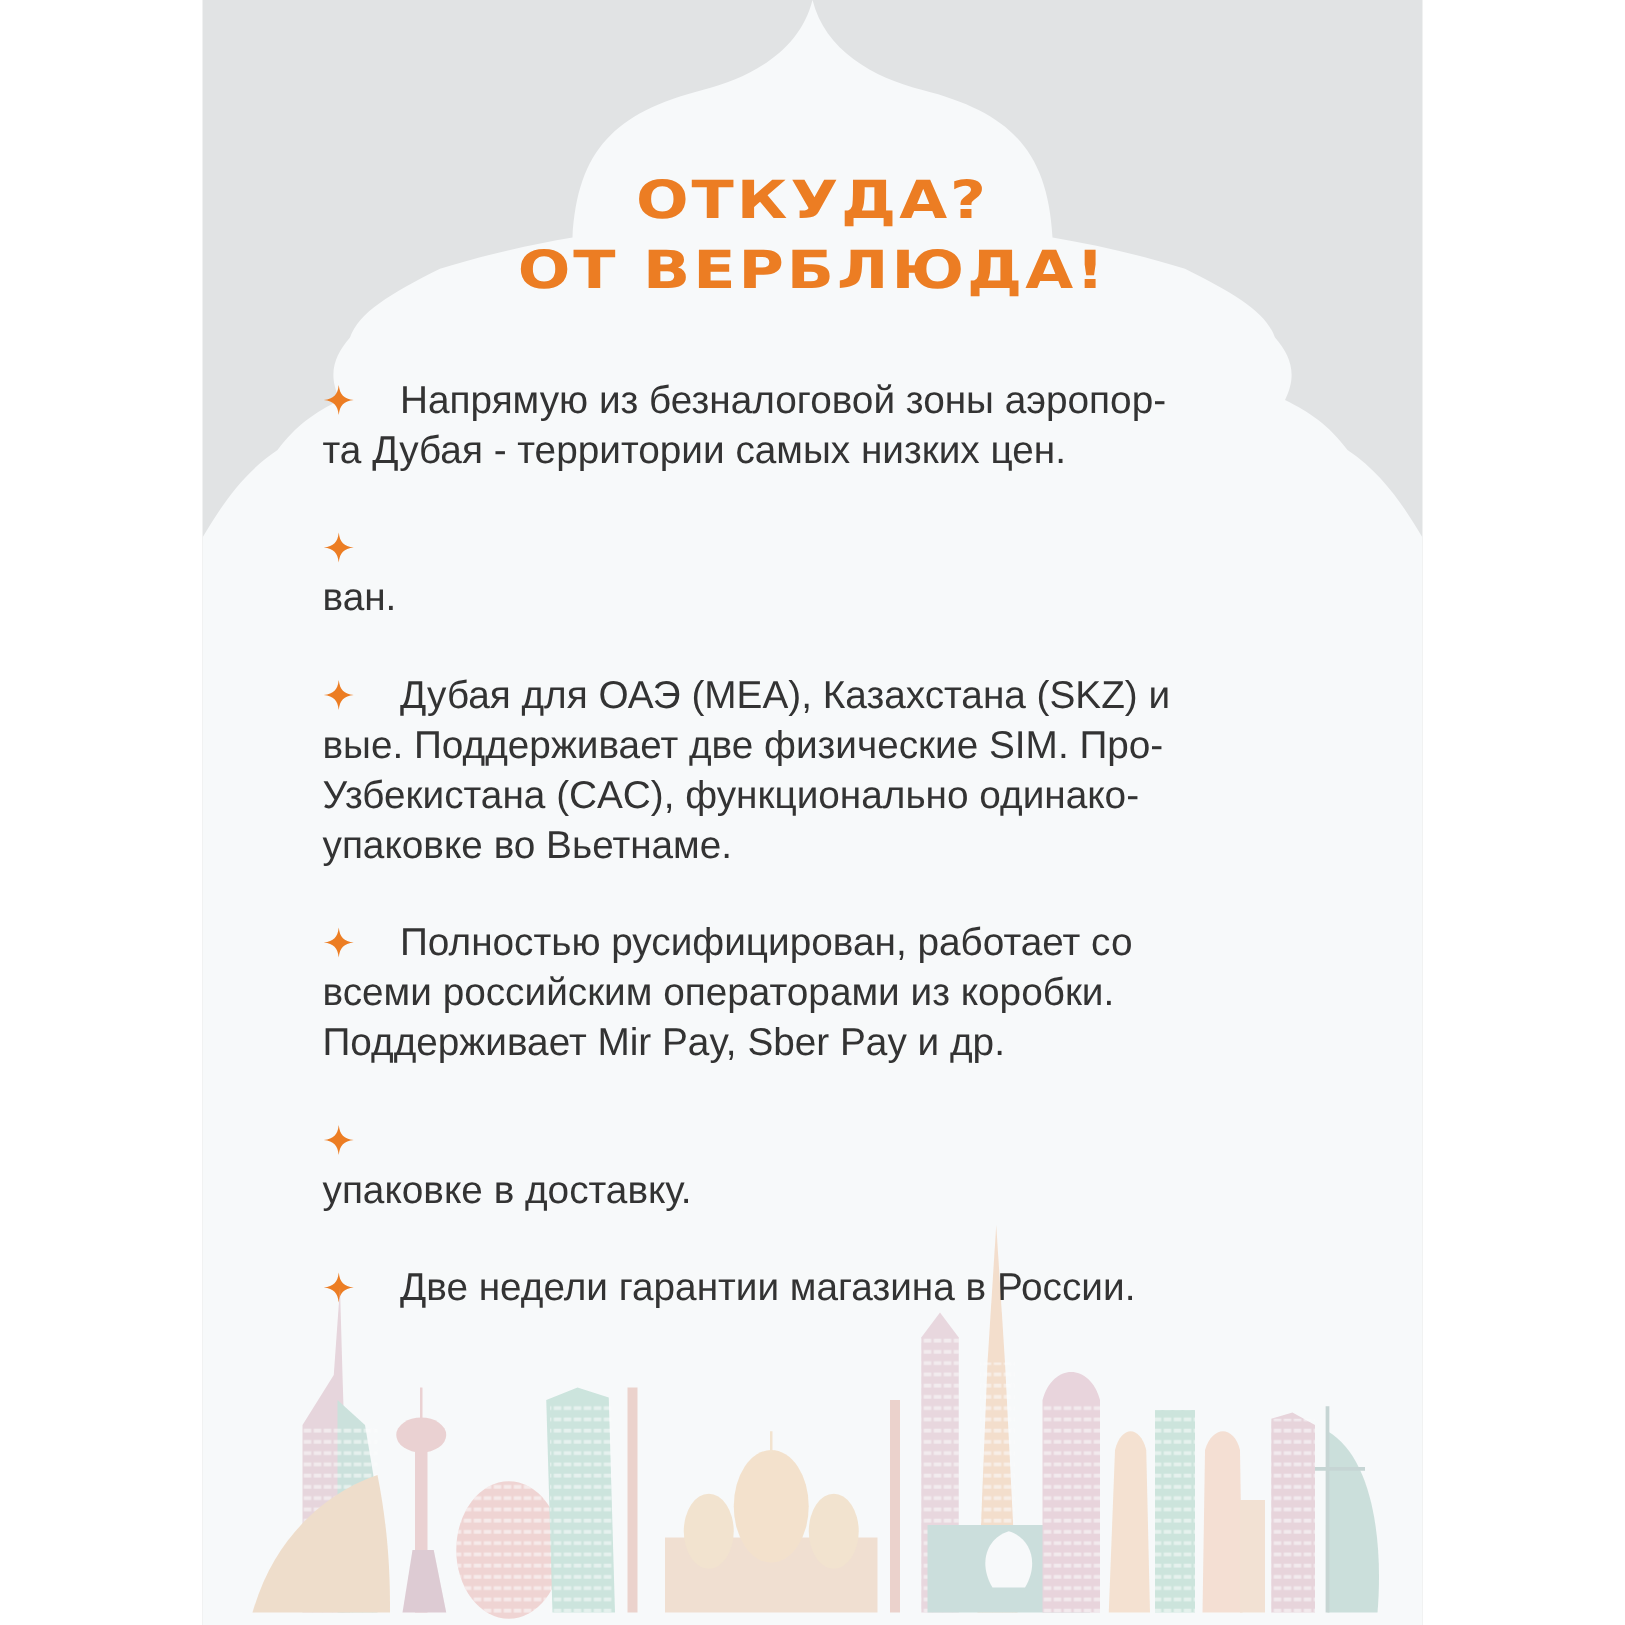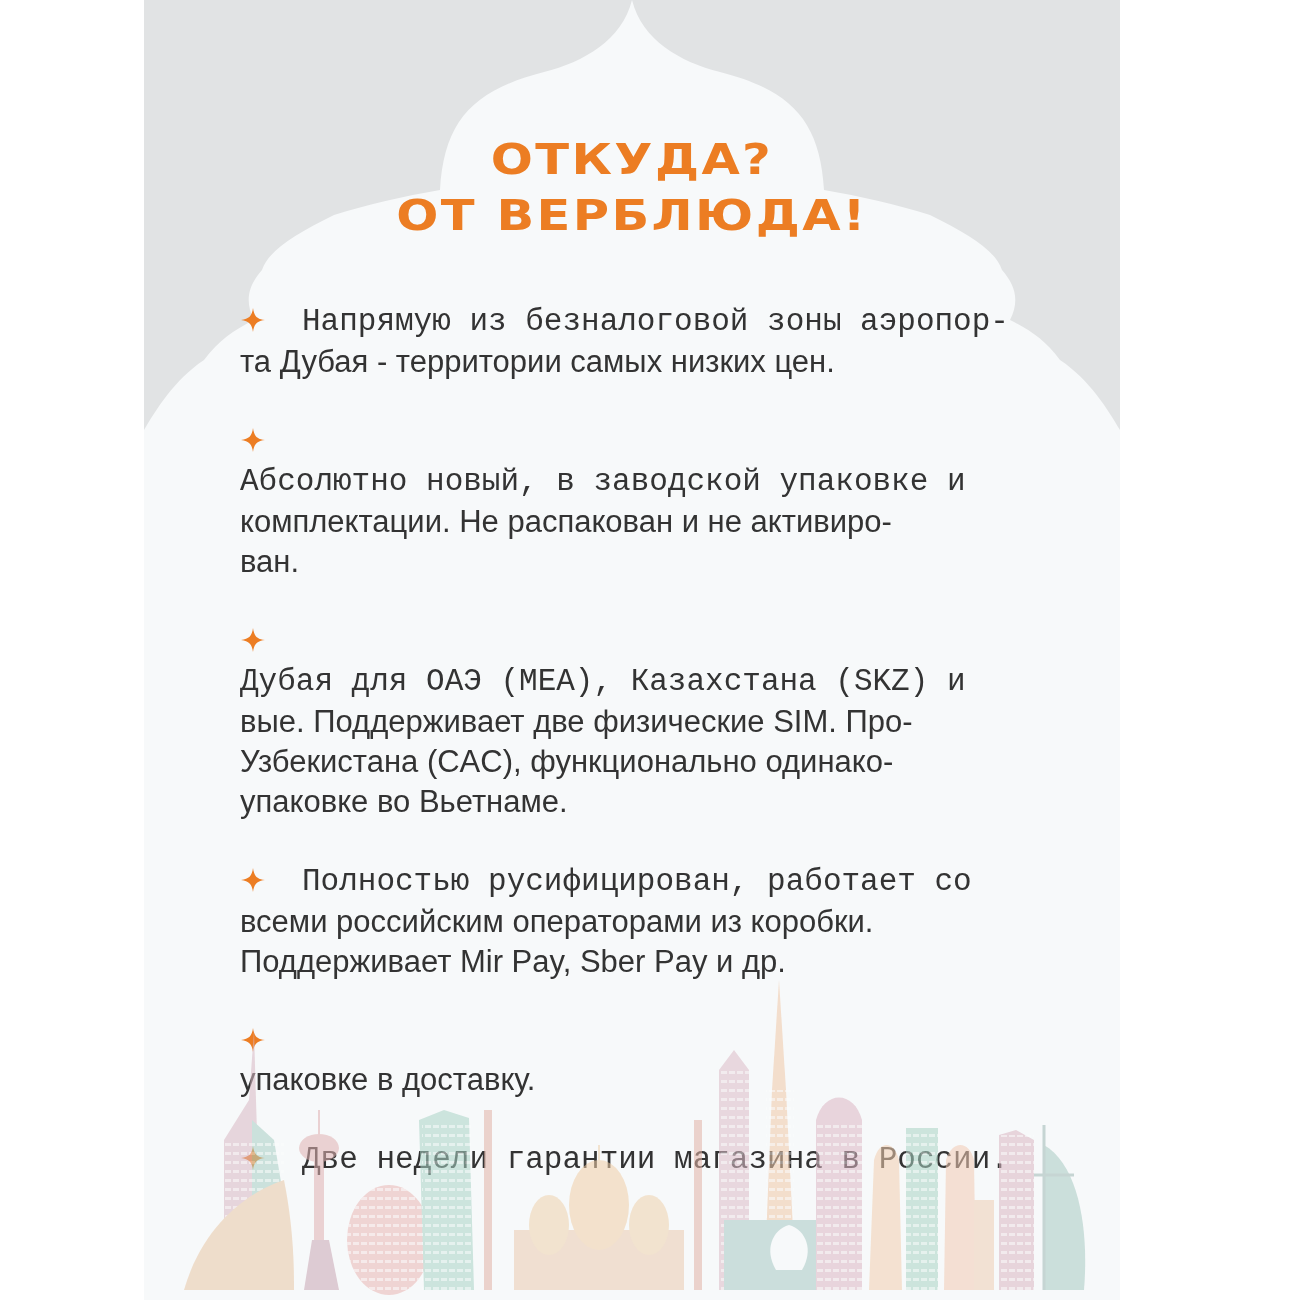--- a/index.html
+++ b/index.html
@@ -2,21 +2,21 @@
 <html><head>
 <meta charset="utf-8">
 <style>
   html, body { margin: 0; padding: 0; }
   body {
     width: 1300px; height: 1300px; background: #ffffff;
     position: relative; overflow: hidden;
     font-family: "Liberation Sans", "DejaVu Sans", sans-serif;
   }
   .card {
-    position: absolute; left: 144px; top: 0; width: 976px; height: 1300px;
+    position: absolute; left: 162px; top: 0; width: 976px; height: 1300px;
     background: #e1e3e4; overflow: hidden;
   }
   .dome-svg { position: absolute; left: 0; top: 0; }
   .skyline-svg { position: absolute; left: 0; bottom: 0; }
   .headline {
     position: absolute; left: 0; width: 976px; top: 132px;
     text-align: center; color: #ec7d23;
     font-family: "DejaVu Sans", sans-serif; font-weight: bold;
     font-size: 42px; line-height: 56px; letter-spacing: 2px;
     transform: scaleX(1.18); transform-origin: center;
@@ -25,21 +25,21 @@
   .bullets {
     position: absolute; left: 96px; top: 300px; width: 780px;
     color: #333333; font-size: 31px; line-height: 40px;
   }
   .bullet { position: relative; margin-bottom: 38px; }
   .bullet .star {
     display: inline-block; width: 26px; height: 26px; vertical-align: -3px;
     margin-right: 36px;
   }
   .bullet .line { display: block; white-space: nowrap; }
-  .bullet .line.first { display: inline; font-family: Liberation Mono, monospace; }
+  .bullet .line.first { display: inline; }
 </style>
 </head>
 <body>
 
 <div class="card">
 
   <svg class="dome-svg" width="976" height="1300" viewBox="0 0 976 1300">
     <path fill="#f7f9fa" d="
       M 488 0
       C 478 40, 440 62, 400 72
@@ -67,22 +67,21 @@
   <div class="bullets">
     <div class="bullet">
       <svg class="star" viewBox="0 0 26 26">
           <path fill="#ec7d23" d="M13 1 C14 9, 17 12, 25 13 C17 14, 14 17, 13 25 C12 17, 9 14, 1 13 C9 12, 12 9, 13 1 Z"></path>
         </svg><span class="line first">Напрямую из безналоговой зоны аэропор-</span>
       <span class="line">та Дубая - территории самых низких цен.</span>
     </div>
     <div class="bullet">
       <svg class="star" viewBox="0 0 26 26">
           <path fill="#ec7d23" d="M13 1 C14 9, 17 12, 25 13 C17 14, 14 17, 13 25 C12 17, 9 14, 1 13 C9 12, 12 9, 13 1 Z"></path>
-        </svg><span class="line first">Абсолютно новый, в заводской упаковке и</span>
-      <span class="line">комплектации. Не распакован и не активиро-</span>
+        </svg>
       <span class="line">ван.</span>
     </div>
     <div class="bullet">
       <svg class="star" viewBox="0 0 26 26">
           <path fill="#ec7d23" d="M13 1 C14 9, 17 12, 25 13 C17 14, 14 17, 13 25 C12 17, 9 14, 1 13 C9 12, 12 9, 13 1 Z"></path>
         </svg><span class="line first">Дубая для ОАЭ (MEA), Казахстана (SKZ) и</span>
       <span class="line">вые. Поддерживает две физические SIM. Про-</span>
       <span class="line">Узбекистана (CAC), функционально одинако-</span>
       <span class="line">упаковке во Вьетнаме.</span>
     </div>

